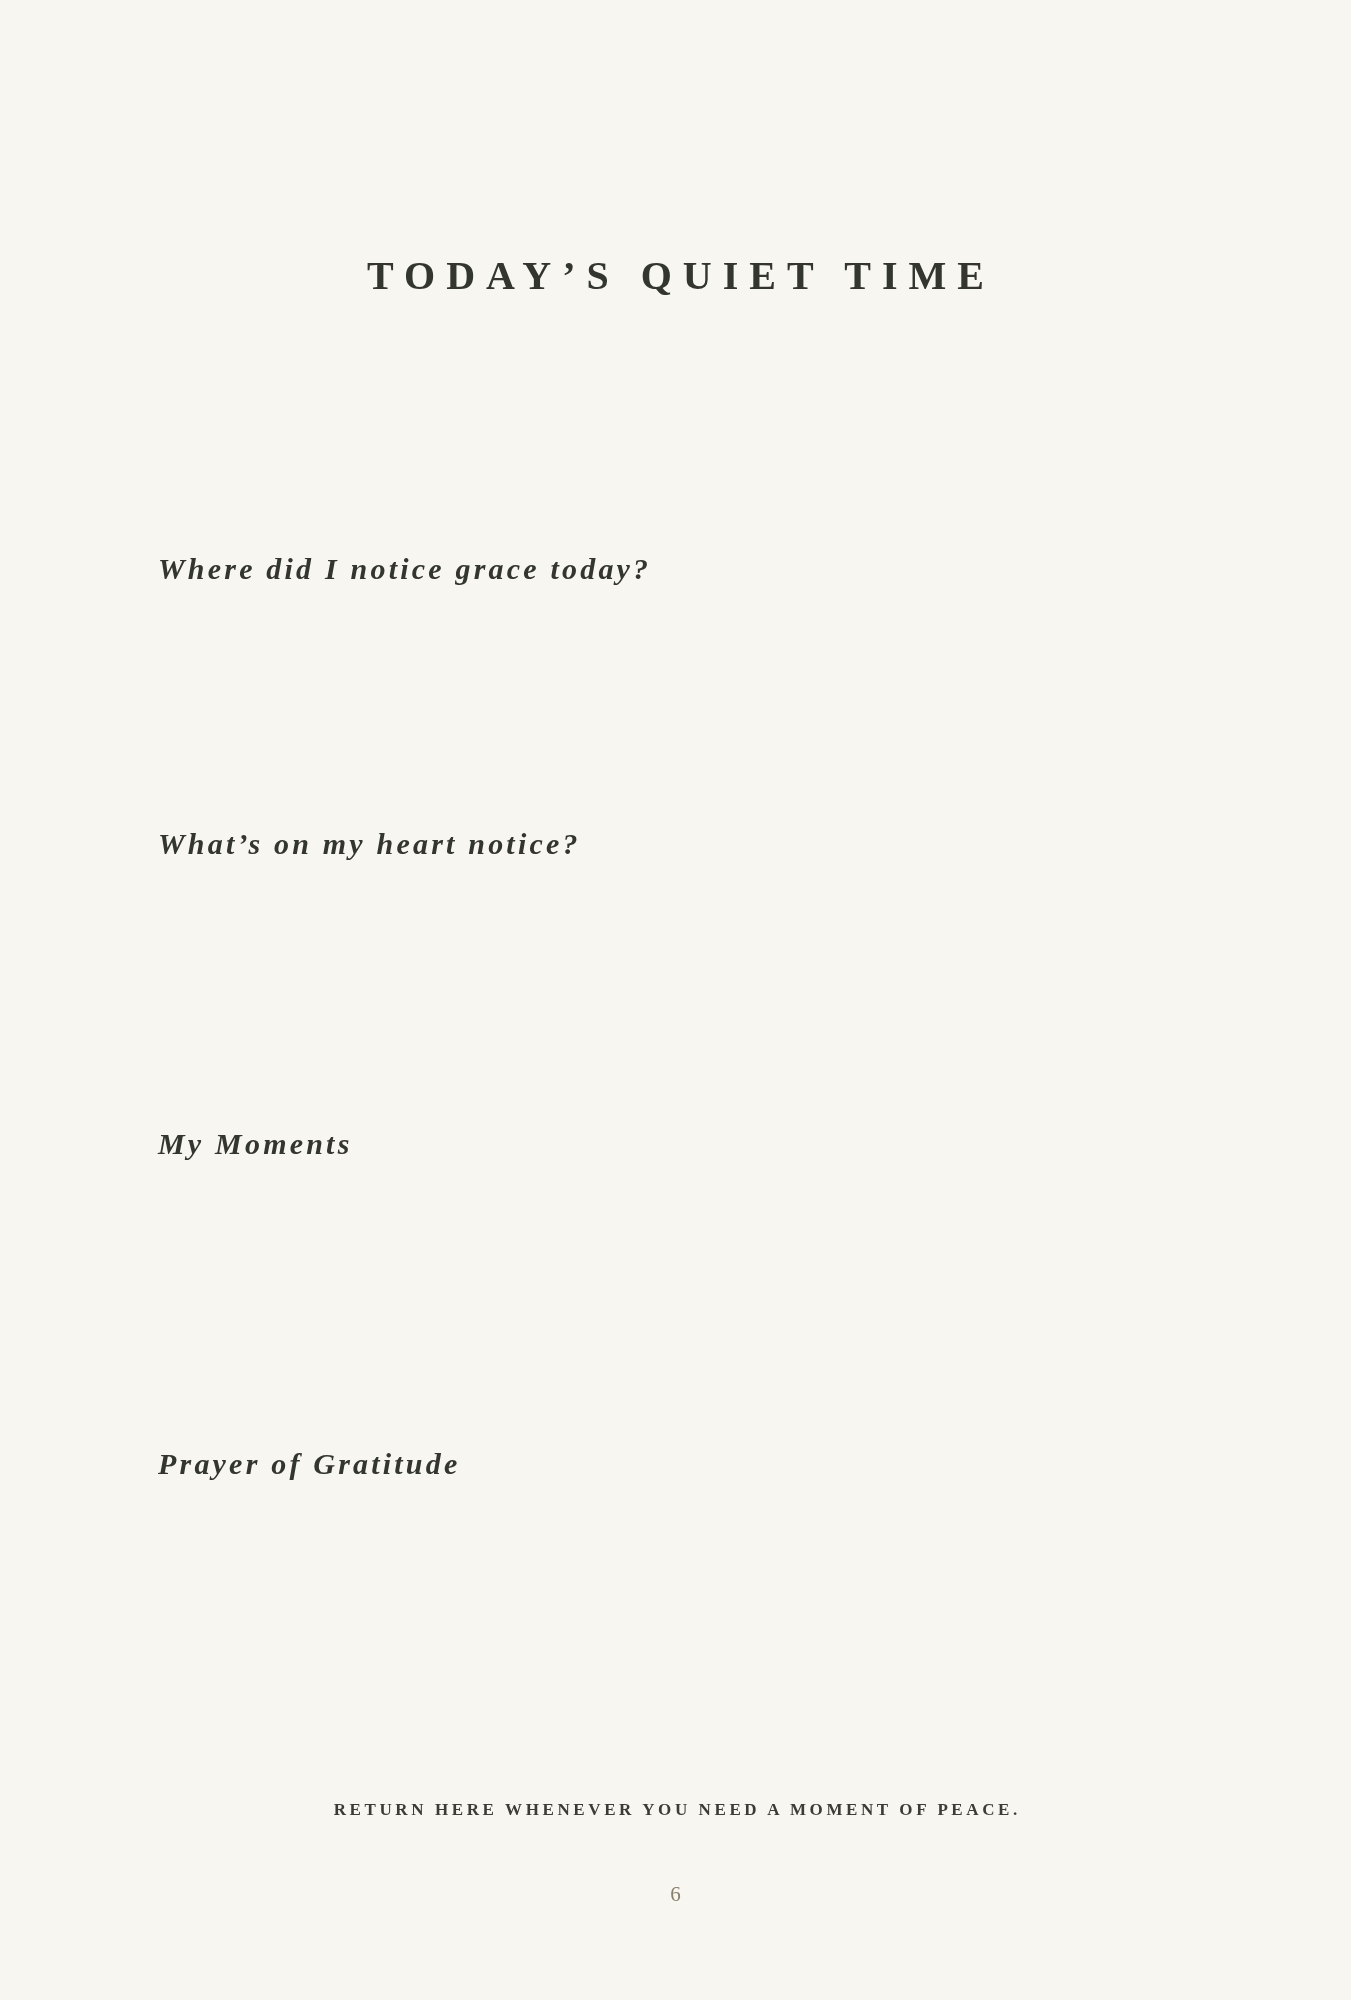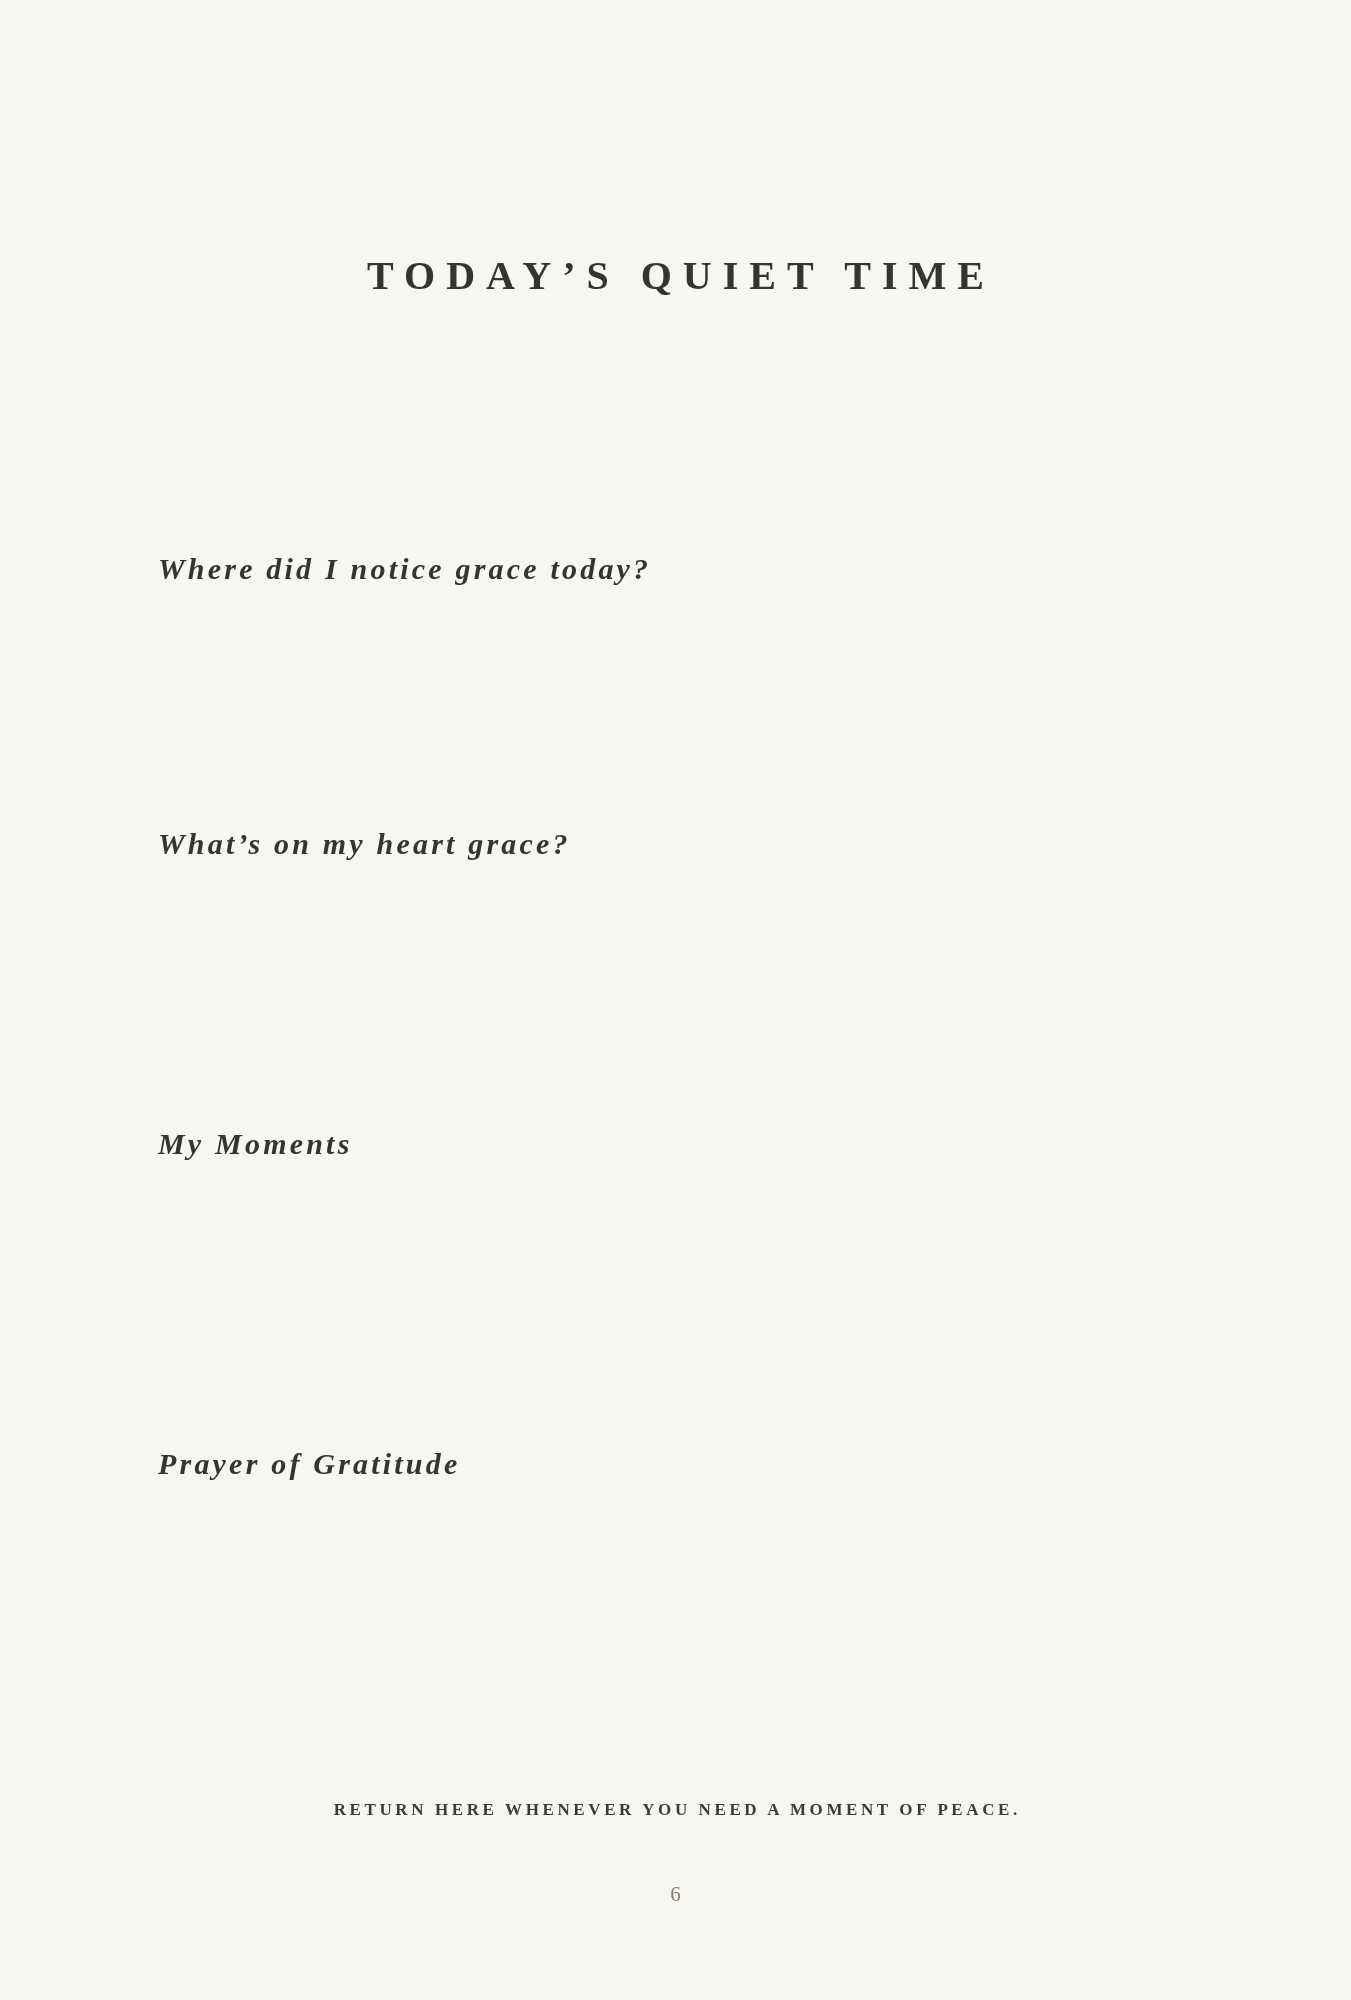--- a/index.html
+++ b/index.html
@@ -88,21 +88,21 @@
 </head>
 <body>
 
 <div class="page">
 
   <h1 class="page-title">TODAY’S QUIET TIME</h1>
 
   <div class="prompt prompt-1">Where did I notice grace today?</div>
   <div class="writing-area area-1"></div>
 
-  <div class="prompt prompt-2">What’s on my heart grace?</div>
+  <div class="prompt prompt-2">What’s on my heart notice?</div>
   <div class="writing-area area-2"></div>
 
   <div class="prompt prompt-3">My Moments</div>
   <div class="writing-area area-3"></div>
 
   <div class="prompt prompt-4">Prayer of Gratitude</div>
   <div class="writing-area area-4"></div>
 
   <div class="footnote">RETURN HERE WHENEVER YOU NEED A MOMENT OF PEACE.</div>
 

